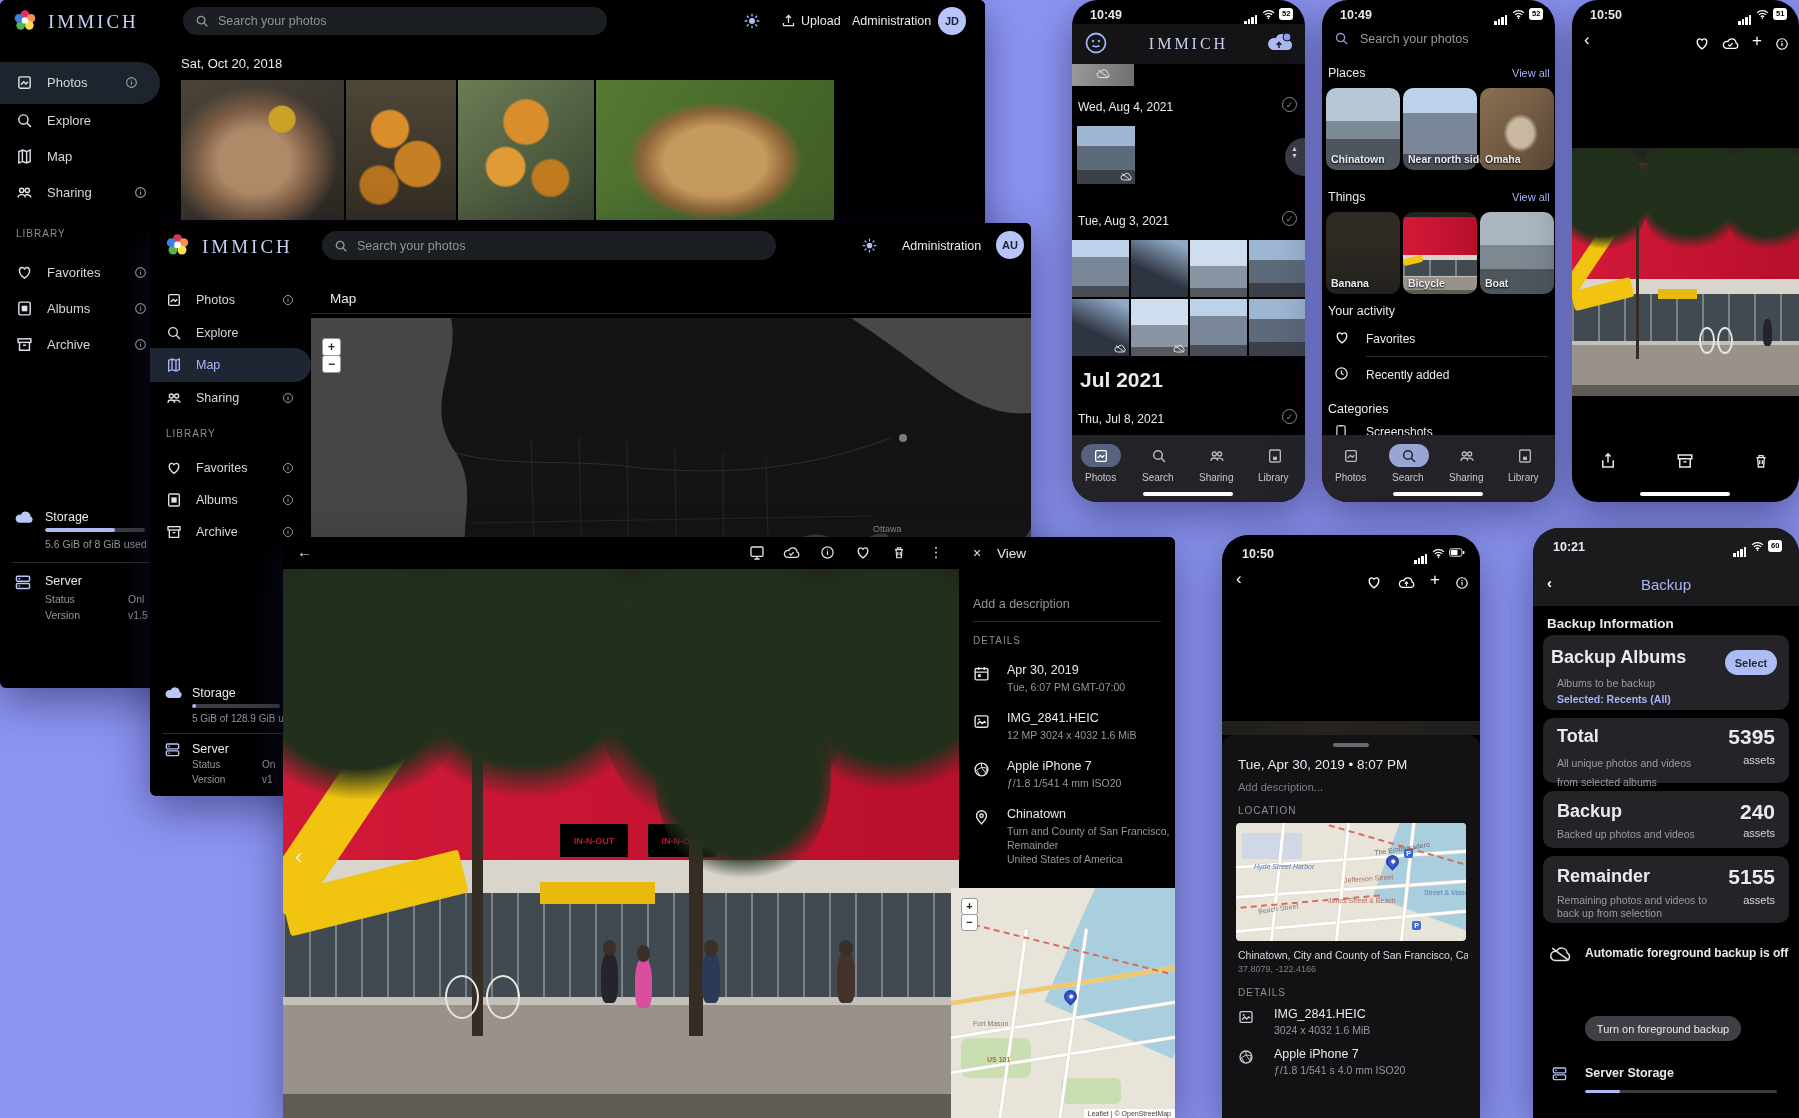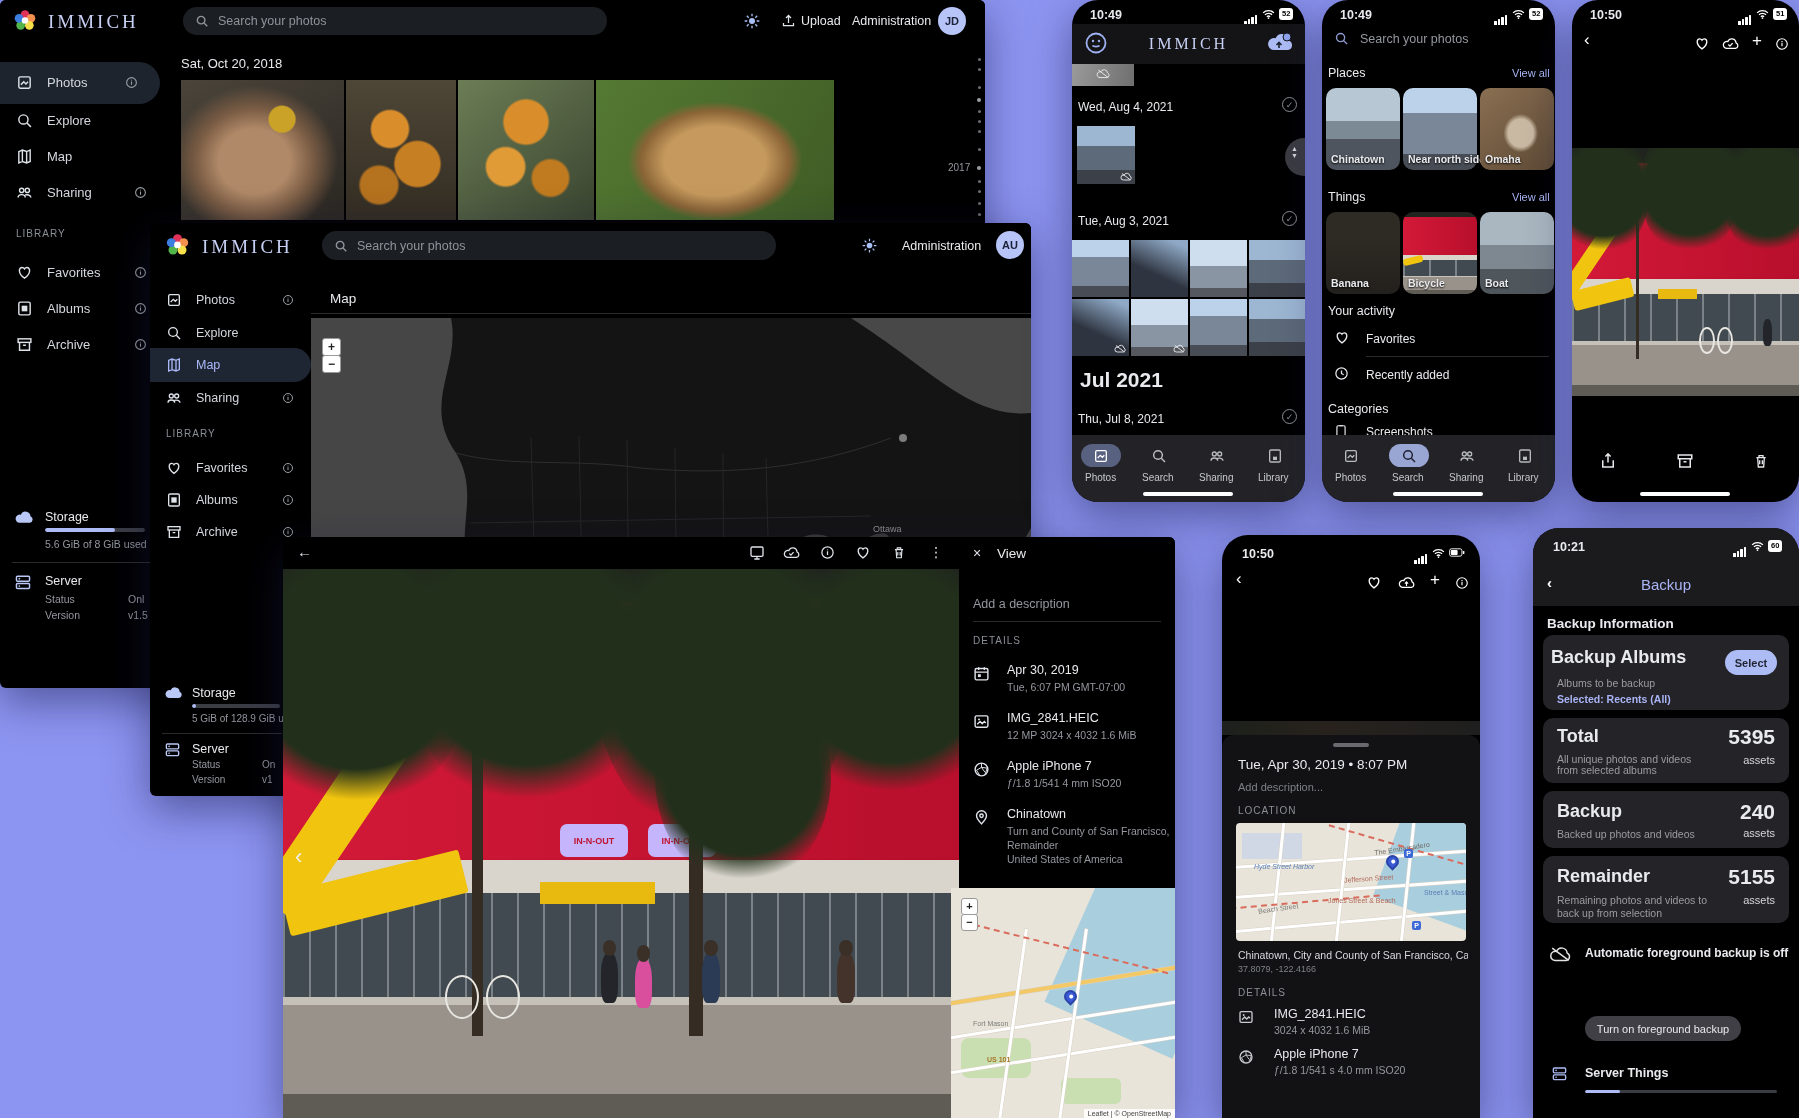--- a/index.html
+++ b/index.html
@@ -73,21 +73,21 @@
   .innout .red{position:absolute;left:0;right:0;top:6%;height:47%;background:linear-gradient(90deg,#d31938,#b80f2c)}
   .innout .fascia{position:absolute;left:0;right:0;top:53%;height:6%;background:#d9d5cd;box-shadow:0 2px 3px rgba(0,0,0,.4)}
   .innout .store{position:absolute;left:0;right:0;top:59%;height:19%;background:#414a50;
     background-image:repeating-linear-gradient(90deg,rgba(230,235,240,.35) 0 2px,transparent 2px 26px)}
   .innout .awn{position:absolute;left:38%;top:57%;width:17%;height:4%;background:#e8b90f}
   .innout .walk{position:absolute;left:0;right:0;top:78%;height:22%;background:linear-gradient(#c6c1b8 0 7%,#98928a 7% 80%,#5f5b55 80%)}
   .innout .arrowA{position:absolute;left:7%;top:16%;width:7%;height:50%;background:#f1c40f;transform:rotate(34deg);border-radius:3px}
   .innout .arrowB{position:absolute;left:0%;top:55%;width:27%;height:8%;background:#f1c40f;transform:rotate(-14deg);border-radius:3px}
   .innout .tr{position:absolute;border-radius:50%;background:radial-gradient(circle,#22301b 0 55%,rgba(34,48,27,0) 72%)}
   .innout .trunk{position:absolute;width:1.6%;background:#352c24}
-  .innout .sign{position:absolute;top:46.5%;height:6%;width:10%;background:#c4b5fd;border-radius:7px;
+  .innout .sign{position:absolute;top:46.5%;height:6%;width:10%;background:#000000;border-radius:1px;
     display:flex;align-items:center;justify-content:center;color:#c01531;font-weight:700;white-space:nowrap;overflow:hidden}
   .innout .person{position:absolute;width:2.6%;height:9%;border-radius:40% 40% 30% 30%}
   .innout .head{position:absolute;width:2%;height:3%;border-radius:50%;background:#3a3028}
   .innout .wheel{position:absolute;width:5%;height:8%;border:2px solid #e8e6e0;border-radius:50%;box-sizing:border-box}
   .iconb{color:#dfe3ea}
 </style>
 </head>
 <body>
 
 <div class="win" style="left:0;top:0;width:985px;height:688px">
@@ -220,36 +220,20 @@
     <div class="abs f105 dim" style="left:45px;top:567px">Version</div>
     <div class="abs f105 dim" style="left:128px;top:567px">v1.5</div>
   </div>
 
   <div class="abs f13 sb" style="left:181px;top:56px">Sat, Oct 20, 2018</div>
   <div class="abs mush1" style="left:181px;top:80px;width:163px;height:140px"></div>
   <div class="abs mush2" style="left:346px;top:80px;width:110px;height:140px"></div>
   <div class="abs mush3" style="left:458px;top:80px;width:136px;height:140px"></div>
   <div class="abs mush4" style="left:596px;top:80px;width:238px;height:140px"></div>
 
-  <div class="abs" style="left:940px;top:50px;width:45px;height:260px">
-    <div class="abs dotp" style="left:38px;top:8px;width:3px;height:3px"></div>
-    <div class="abs dotp" style="left:38px;top:18px;width:3px;height:3px"></div>
-    <div class="abs dotp" style="left:38px;top:36px;width:3px;height:3px"></div>
-    <div class="abs dotp" style="left:37px;top:48px;width:4px;height:4px;background:#9aa0a6"></div>
-    <div class="abs dotp" style="left:38px;top:60px;width:3px;height:3px"></div>
-    <div class="abs dotp" style="left:38px;top:70px;width:3px;height:3px"></div>
-    <div class="abs dotp" style="left:38px;top:80px;width:3px;height:3px"></div>
-    <div class="abs dotp" style="left:38px;top:98px;width:3px;height:3px"></div>
-    <div class="abs f10 dim" style="left:8px;top:112px">2017</div>
-    <div class="abs dotp" style="left:37px;top:116px;width:4px;height:4px;background:#9aa0a6"></div>
-    <div class="abs dotp" style="left:38px;top:130px;width:3px;height:3px"></div>
-    <div class="abs dotp" style="left:38px;top:140px;width:3px;height:3px"></div>
-    <div class="abs dotp" style="left:38px;top:152px;width:3px;height:3px"></div>
-    <div class="abs dotp" style="left:38px;top:163px;width:3px;height:3px"></div>
-  </div>
 </div>
 
 <div class="win" style="left:150px;top:223px;width:881px;height:573px">
   <div class="abs" style="left:0;top:0;width:881px;height:45px;background:#000">
     <svg class="abs" style="left:14px;top:9px" width="27" height="27" viewBox="0 0 24 24">
       <circle cx="12" cy="6" r="4" fill="#e0315b"></circle>
         <circle cx="17.5" cy="9.5" r="4" fill="#f6914d"></circle>
       <circle cx="16" cy="16" r="4" fill="#f8e04b"></circle>
         <circle cx="8" cy="16" r="4" fill="#52b54b"></circle>
       <circle cx="6.5" cy="9.5" r="4" fill="#3c7fe0"></circle>
@@ -843,21 +827,21 @@
     <div class="abs pill" style="left:182px;top:15px;width:52px;height:25px;background:#aebcf5;color:#1f2430;font-size:11px;font-weight:700;display:flex;align-items:center;justify-content:center">
       <span>Select</span>
     </div>
     <div class="abs f105" style="left:14px;top:42px;color:#9b9ba1">Albums to be backup</div>
     <div class="abs f105 b acc" style="left:14px;top:58px">Selected: Recents (All)</div>
   </div>
 
   <div class="abs card" style="left:10px;top:190px;width:246px;height:65px">
     <div class="abs f18 b" style="left:14px;top:8px">Total</div>
     <div class="abs f21 b" style="right:14px;top:7px">5395</div>
-    <div class="abs f105" style="left:14px;top:36px;width:158px;color:#9b9ba1;line-height:11px">All unique photos and videos from selected albums</div>
+    <div class="abs f105" style="left:14px;top:36px;width:158px;color:#9b9ba1;line-height:19px">All unique photos and videos from selected albums</div>
     <div class="abs f11" style="right:14px;top:36px;color:#d5d6da">assets</div>
   </div>
   <div class="abs card" style="left:10px;top:263px;width:246px;height:57px">
     <div class="abs f18 b" style="left:14px;top:10px">Backup</div>
     <div class="abs f21 b" style="right:14px;top:9px">240</div>
     <div class="abs f105" style="left:14px;top:37px;width:160px;color:#9b9ba1">Backed up photos and videos</div>
     <div class="abs f11" style="right:14px;top:36px;color:#d5d6da">assets</div>
   </div>
   <div class="abs card" style="left:10px;top:328px;width:246px;height:67px">
     <div class="abs f18 b" style="left:14px;top:10px">Remainder</div>
@@ -873,17 +857,17 @@
   <div class="abs f12 b" style="left:52px;top:418px">Automatic foreground backup is off</div>
   <div class="abs pill" style="left:52px;top:488px;width:156px;height:25px;background:#3f3f45;display:flex;align-items:center;justify-content:center">
     <span class="f11 sb" style="color:#e8e8ec">Turn on foreground backup</span>
   </div>
   <svg class="abs" style="left:18px;top:538px;color:#aebcf5" width="17" height="15" viewBox="0 0 24 22">
       <rect x="3" y="3" width="18" height="7" rx="1.5" fill="none" stroke="currentColor" stroke-width="2"></rect>
       <rect x="3" y="13" width="18" height="7" rx="1.5" fill="none" stroke="currentColor" stroke-width="2"></rect>
       <circle cx="7" cy="6.5" r="1.2" fill="currentColor"></circle>
       <circle cx="7" cy="16.5" r="1.2" fill="currentColor"></circle>
     </svg>
-  <div class="abs f125 b" style="left:52px;top:538px">Server Things</div>
+  <div class="abs f125 b" style="left:52px;top:538px">Server Storage</div>
   <div class="abs bar" style="left:52px;top:562px;width:192px;height:3px">
       <i style="width:18%"></i>
     </div>
 </div>
 
 </body></html>

